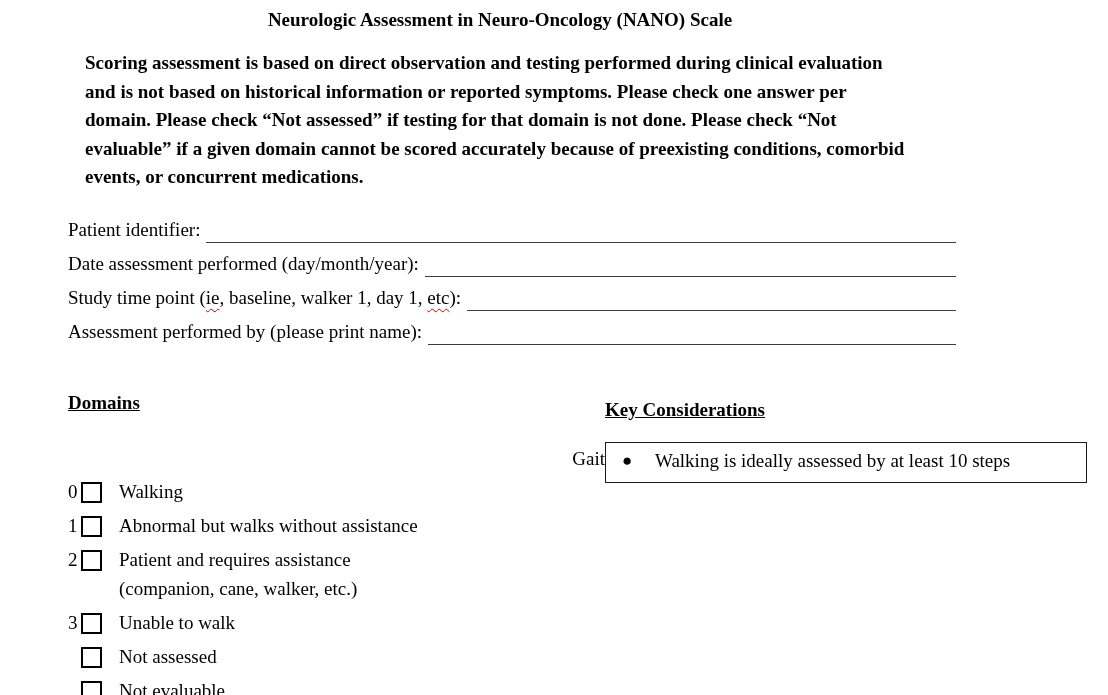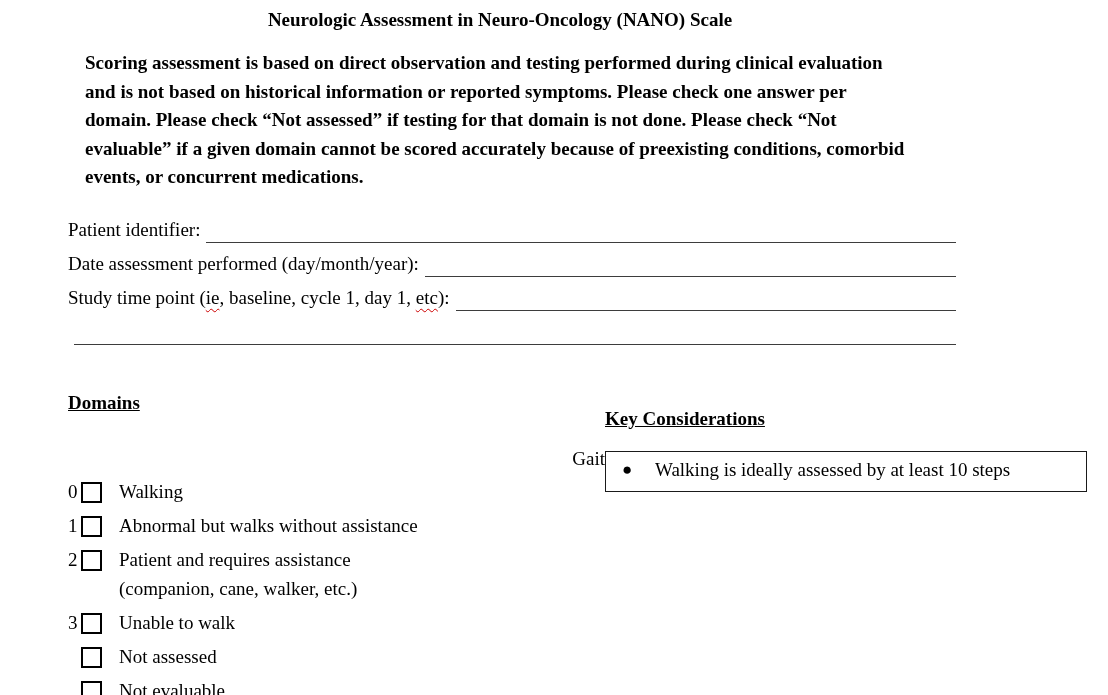--- a/index.html
+++ b/index.html
@@ -67,21 +67,21 @@
   }
   .col-left { width: 537px; flex: none; }
   .col-right { flex: 1; }
   .section-heading {
     font-size: 19px;
     font-weight: bold;
     text-decoration: underline;
     line-height: 24px;
     margin: 0;
   }
-  .col-right .section-heading { margin-top: 16px; }
+  .col-right .section-heading { margin-top: 7px; }
   .domain-name {
     font-size: 19px;
     line-height: 26px;
     margin-top: 31px;
     text-align: right;
   }
   .cb-row {
     display: flex;
     align-items: flex-start;
     margin-top: 5px;
@@ -140,24 +140,25 @@
   <div class="fields">
     <div class="field-row">
       <span class="field-label">Patient identifier:</span>
       <span class="field-line"></span>
     </div>
     <div class="field-row">
       <span class="field-label">Date assessment performed (day/month/year):</span>
       <span class="field-line"></span>
     </div>
     <div class="field-row">
-      <span class="field-label"><span>Study time point (</span><span class="misspell">ie</span><span>, baseline, cycle 1, day 1, </span><span class="misspell">etc</span><span>):</span></span>
-      <span class="field-line"></span>
-    </div>
-    <div class="field-row">
+      <span class="field-label"><span>Study time point (</span><span class="misspell">ie</span><span>, baseline, walker 1, day 1, </span><span class="misspell">etc</span><span>):</span></span>
+      <span class="field-line"></span>
+    </div>
+    <div class="field-row">
+      <span class="field-label">Assessment performed by (please print name):</span>
       <span class="field-line"></span>
     </div>
   </div>
 
   <div class="columns">
 
     <div class="col-left">
       <h2 class="section-heading">Domains</h2>
 
       <div class="domain-name">Gait</div>

